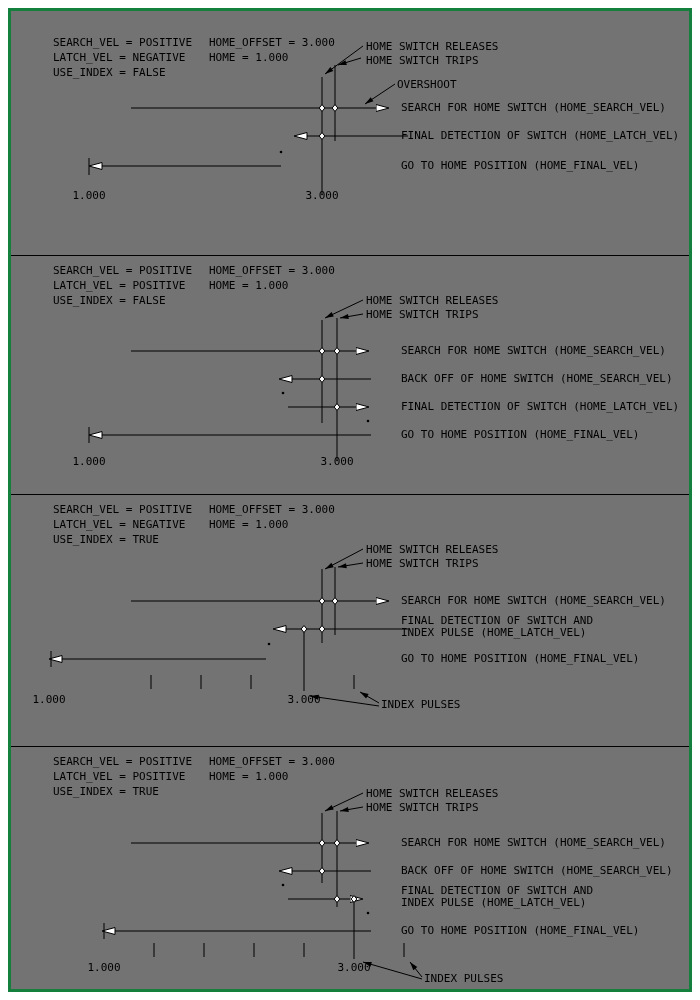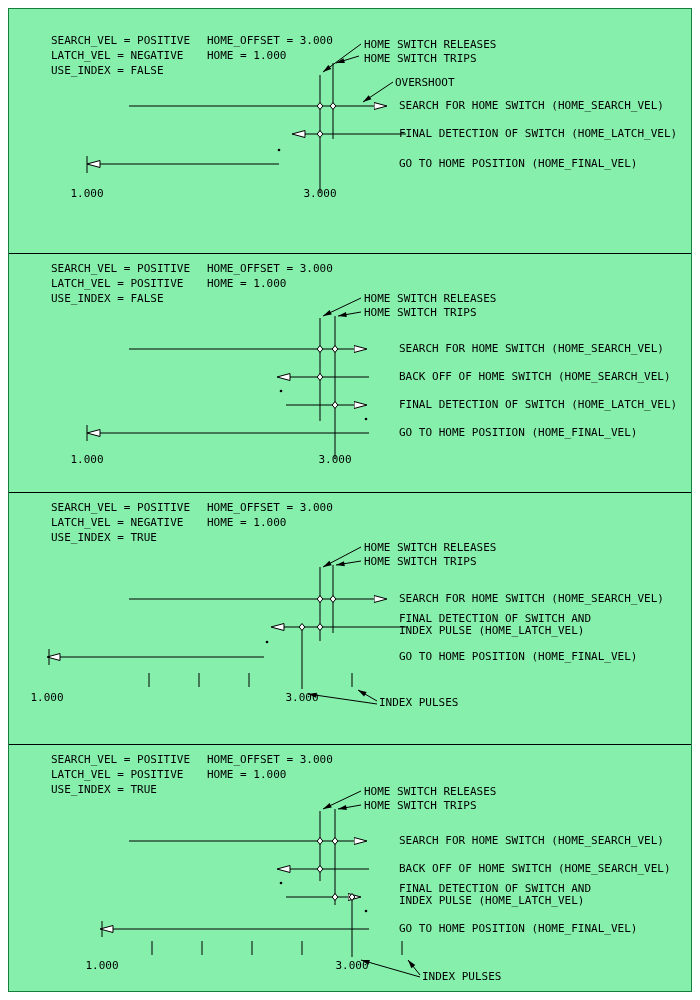--- a/index.html
+++ b/index.html
@@ -1,19 +1,19 @@
 <!DOCTYPE html>
 <html><head>
 <meta charset="utf-8">
 <style>
   html,body{margin:0;padding:0;background:#ffffff;}
   .page{position:relative;width:700px;height:1000px;background:#ffffff;
         font-family:"DejaVu Sans Mono", monospace;}
   .frame{position:absolute;left:8px;top:8px;width:684px;height:984px;
-         border:1px solid #15803d;box-sizing:border-box;background:#86efac;}
+         border:3px solid #15803d;box-sizing:border-box;background:#737373;}
   .panel{position:relative;width:100%;border-bottom:1px solid #000;}
   .panel.last{border-bottom:none;}
   svg.dwg{display:block;}
   svg.dwg line{stroke:#000000;stroke-width:1;}
   svg.dwg text{font-family:"DejaVu Sans Mono", monospace;font-size:11px;fill:#000000;}
   .dm{fill:#ffffff;stroke:#000000;stroke-width:1;}
 </style>
 </head>
 <body>
 

